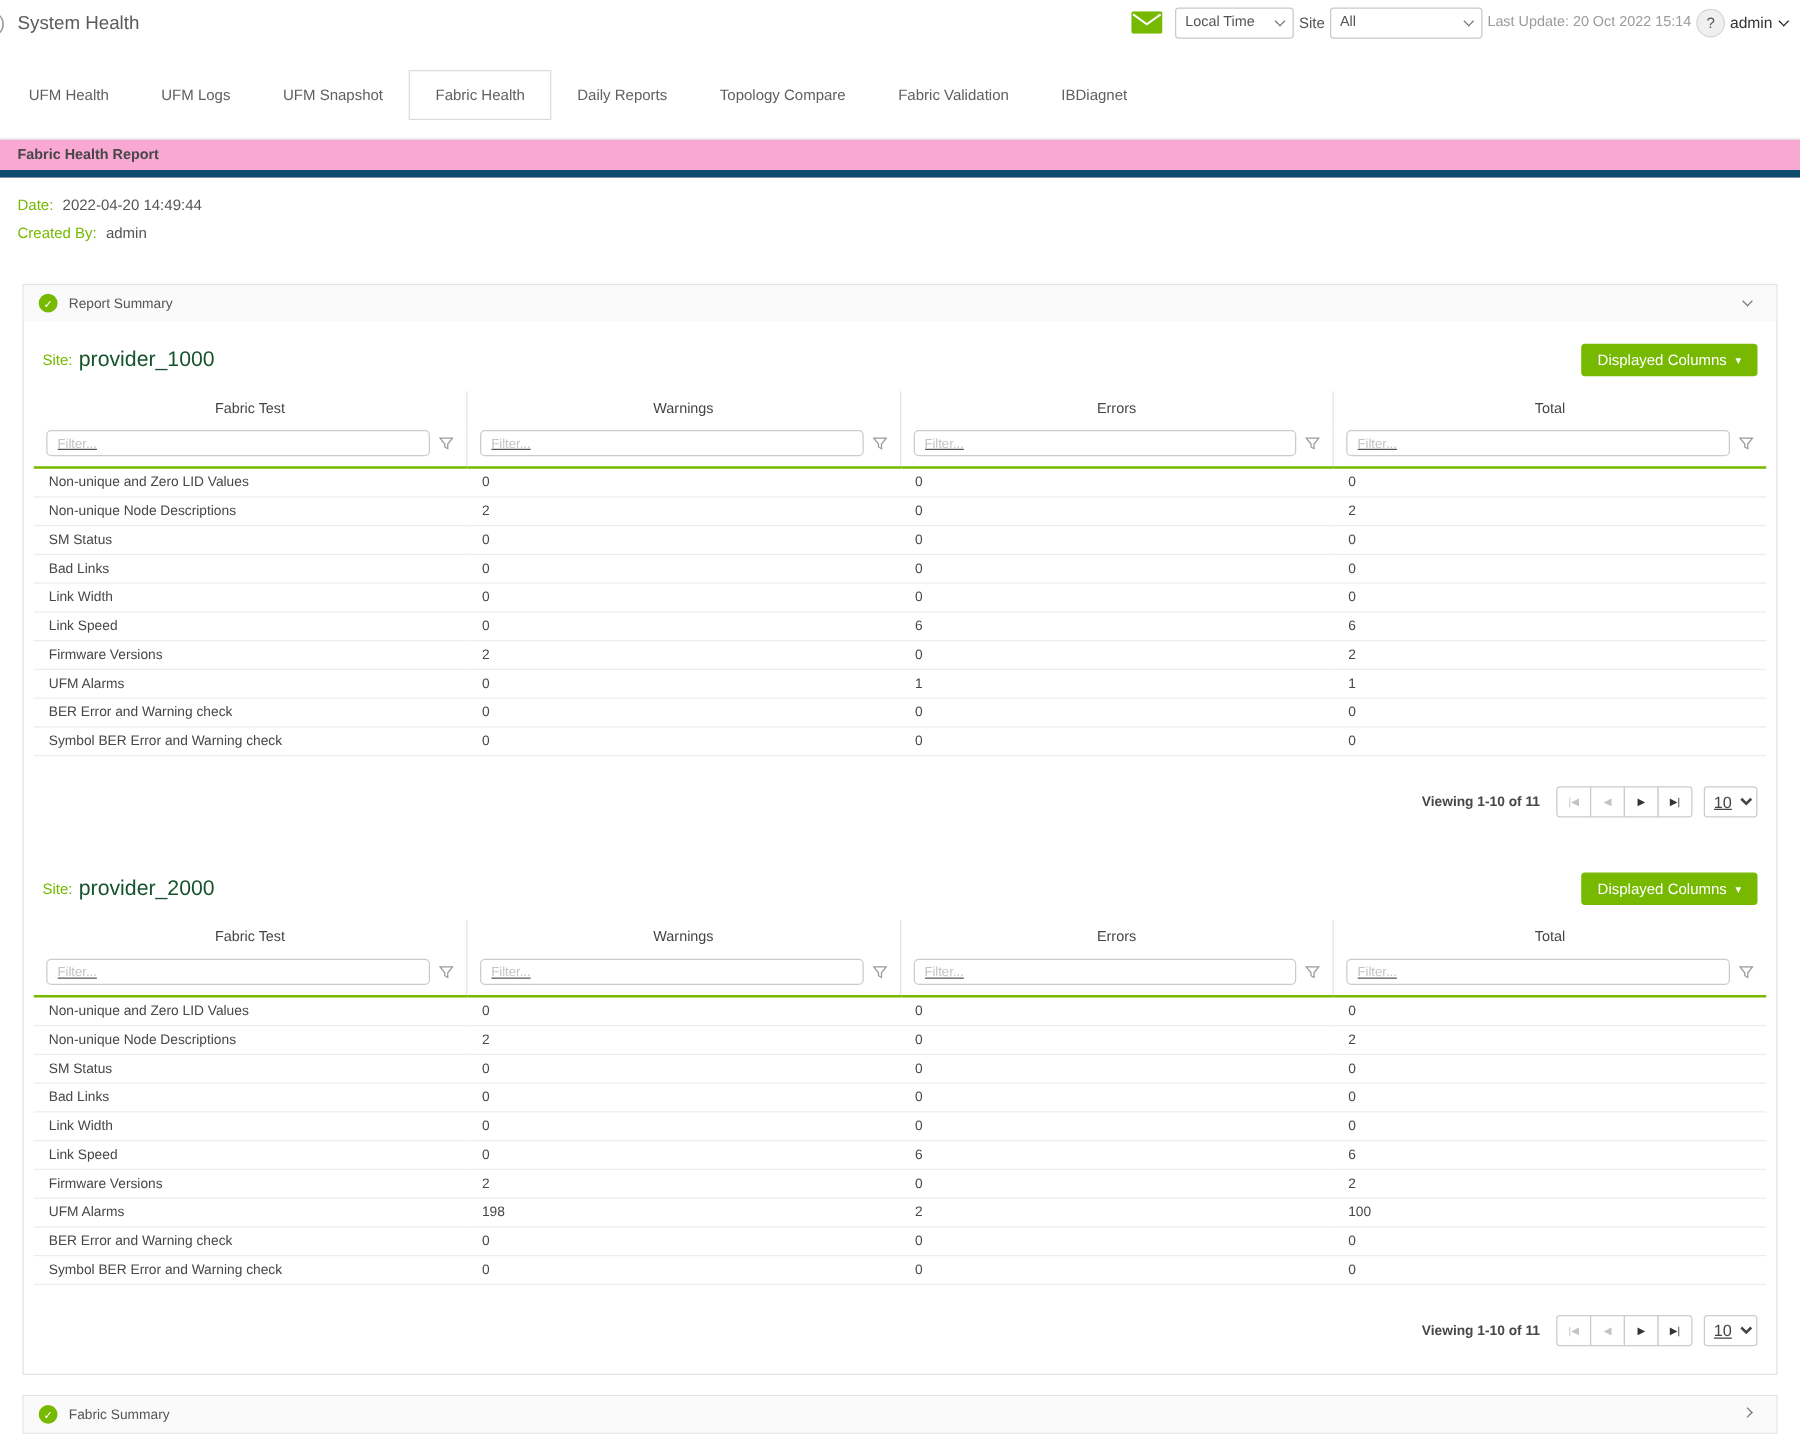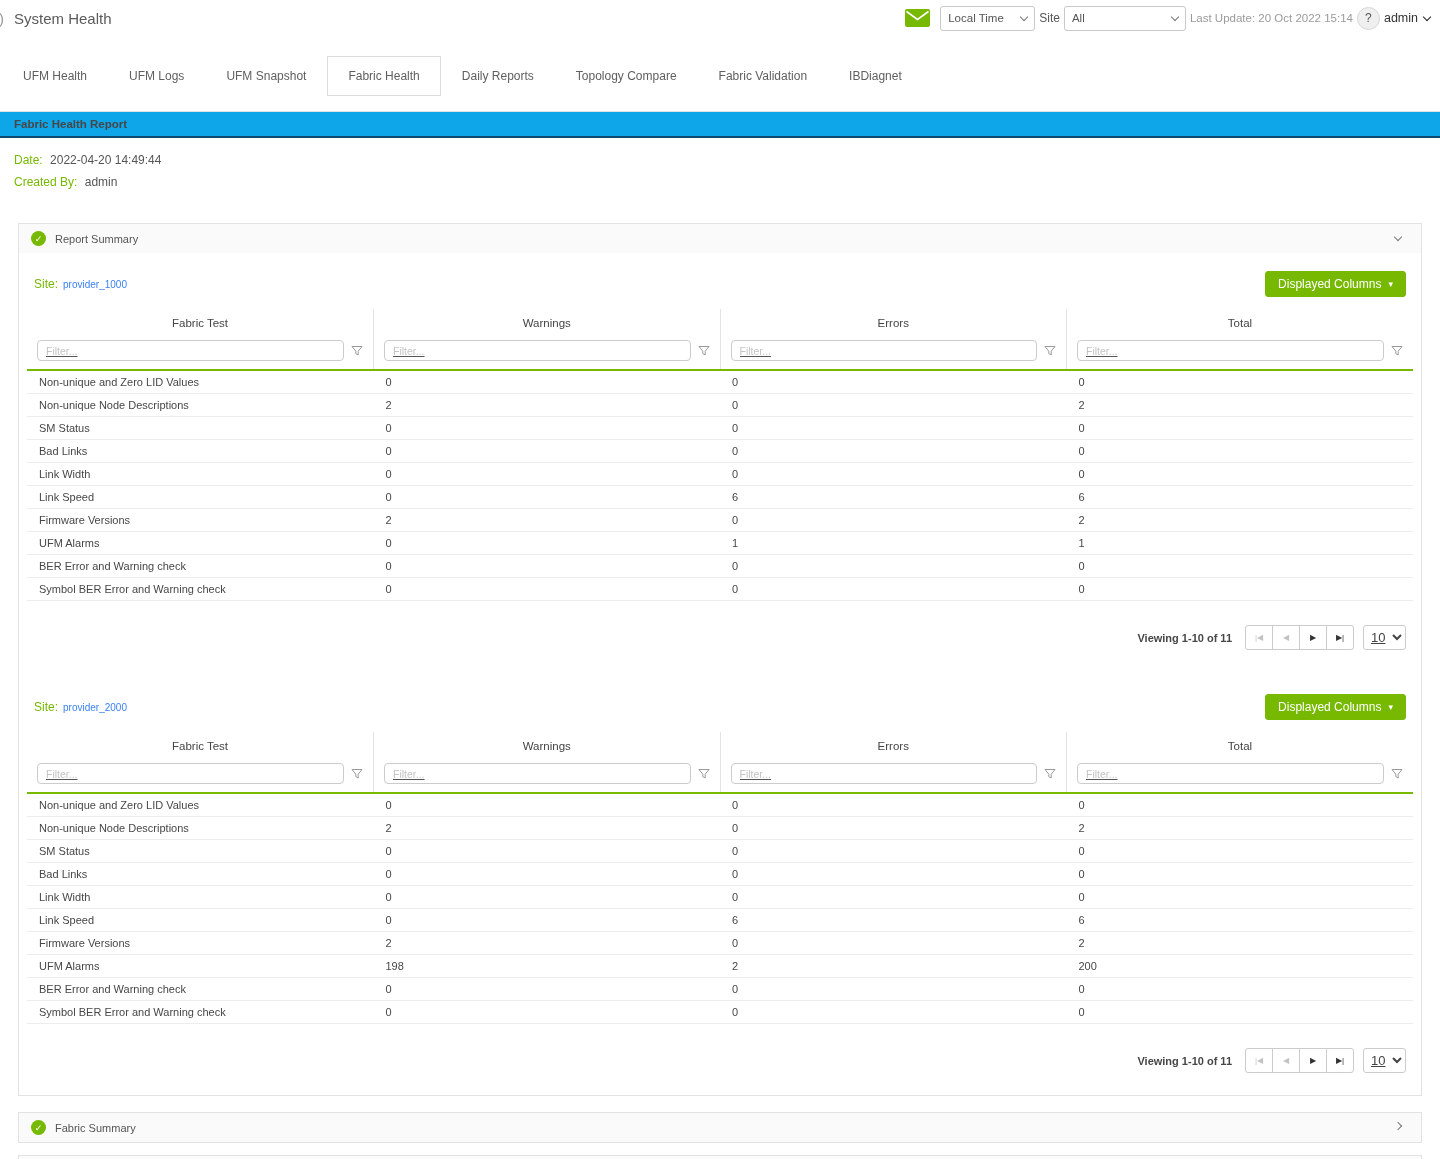--- a/index.html
+++ b/index.html
@@ -28,21 +28,21 @@
   .help-circle { width:23px; height:23px; border-radius:50%; background:#efefef; border:1px solid #d6d6d6;
     display:flex; align-items:center; justify-content:center; font-size:12px; color:#555; cursor:pointer; }
   .user-menu { display:flex; align-items:center; gap:6px; font-size:12.5px; color:#333; cursor:pointer; }
 
   
   .tabs { display:flex; margin-top:20px; padding-left:2px; }
   .tab { padding:12px 20px; font-size:12px; color:#606060; background:transparent; border:1px solid transparent; cursor:pointer; }
   .tab.active { border-color:#dcdcdc; background:#fff; }
 
   
-  .panel-header { margin-top:15px; background:#0ea5e9; border-top:1px solid #e2e2e2; border-bottom:2px solid #0c4a6e;
+  .panel-header { margin-top:15px; background:#f9a8d4; border-top:1px solid #e2e2e2; border-bottom:6px solid #0c4a6e;
     padding:6px 14px; font-size:11.5px; font-weight:700; color:#474747; }
 
   
   .meta { display:flex; justify-content:space-between; align-items:flex-start; padding:15px 14px 0 14px; }
   .meta-line { font-size:12px; margin-bottom:8px; }
   .meta-label { color:#76b900; }
   .meta-value { color:#555; margin-left:4px; }
   .meta-right { display:flex; align-items:center; gap:11px; }
   .checkbox { width:15px; height:15px; background:#dcdfe1; border:1px solid #c8cbcd; border-radius:2px; cursor:pointer; }
   .show-problems { font-size:12px; font-weight:700; color:#3d3d3d; }
@@ -58,21 +58,21 @@
     display:flex; align-items:center; justify-content:center; flex:none; }
   .section-title { font-size:11px; color:#555; }
   .section-chev { margin-left:auto; margin-right:8px; }
   .section-body { padding-bottom:22px; }
 
   
   .site-block { padding:18px 8px 0; }
   .site-block.second { margin-top:26px; }
   .site-line { display:flex; align-items:center; padding:0 7px; }
   .site-label { color:#76b900; font-size:12px; }
-  .site-name { color:#3b82f6; font-size:10px; margin-left:5px; }
+  .site-name { color:#14532d; font-size:17px; margin-left:5px; }
   .btn-displayed { margin-left:auto; padding:5px 12px; display:flex; align-items:center; gap:7px; font-size:12px; }
   .caret { font-size:9px; line-height:1; }
 
   .report-table { width:100%; border-collapse:collapse; table-layout:fixed; margin-top:12px; }
   .report-table th { font-size:11.5px; font-weight:400; color:#454545; text-align:center; padding:8px 6px;
     border-left:1px solid #e3e3e3; cursor:pointer; }
   .report-table th:first-child { border-left:none; }
   .filter-row td { padding:3px 10px 8px; border-left:1px solid #e3e3e3; border-bottom:2px solid #76b900; }
   .filter-row td:first-child { border-left:none; }
   .filter-wrap { display:flex; align-items:center; gap:7px; }
@@ -381,21 +381,21 @@
             <tr>
               <td>Firmware Versions</td>
               <td>2</td>
               <td>0</td>
               <td>2</td>
             </tr>
             <tr>
               <td>UFM Alarms</td>
               <td>198</td>
               <td>2</td>
-              <td>200</td>
+              <td>100</td>
             </tr>
             <tr>
               <td>BER Error and Warning check</td>
               <td>0</td>
               <td>0</td>
               <td>0</td>
             </tr>
             <tr>
               <td>Symbol BER Error and Warning check</td>
               <td>0</td>

